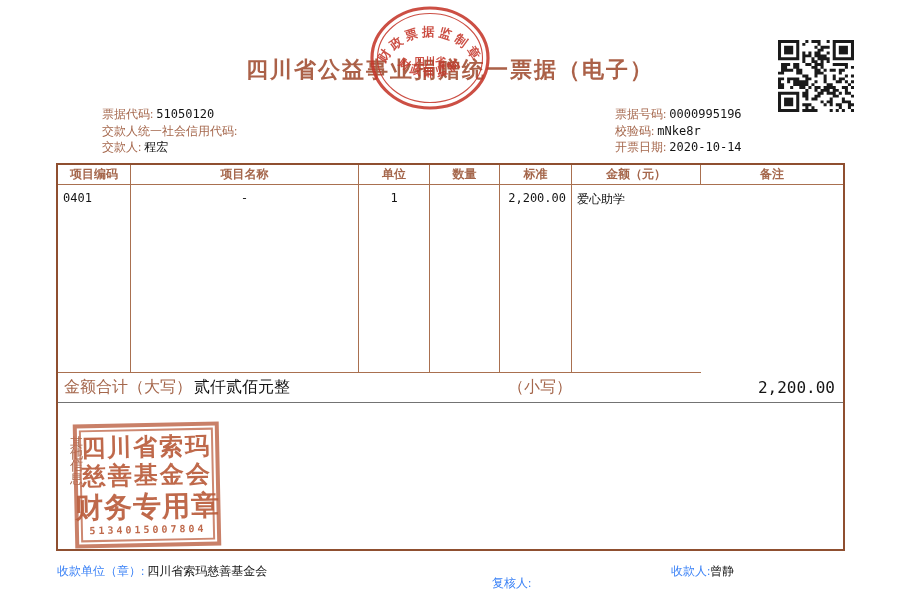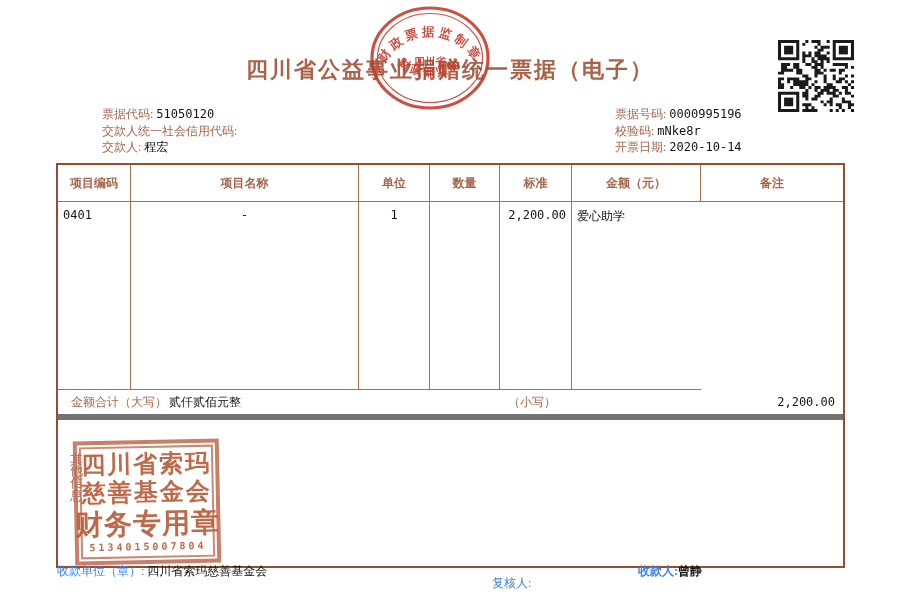--- a/index.html
+++ b/index.html
@@ -17,28 +17,28 @@
   .info{position:absolute;font-size:12px;line-height:16.5px;white-space:nowrap;margin-left:45px;}
   .info-left{left:57px;top:106px;}
   .info-right{left:570px;top:106px;}
   .info .lbl{color:#a5674c;}
   .info .val{color:#141414;}
 
   .bill-table{position:absolute;left:56px;top:163px;width:789px;box-sizing:border-box;
               border:2px solid #8f4f30;display:grid;
               grid-template-columns:73px 228px 71px 70px 72px 129px 142px;}
   .th,.td{box-sizing:border-box;border-right:1px solid #a97050;font-size:12px;overflow:hidden;}
-  .th{height:37px;border-bottom:1px solid #a97050;display:flex;align-items:center;
+  .th{height:20px;border-bottom:1px solid #a97050;display:flex;align-items:center;
       justify-content:center;color:#a5674c;font-weight:bold;}
   .td{height:188px;border-bottom:1px solid #a97050;padding:6px 5px 0 5px;color:#141414;}
   .th:nth-child(7n),.td.last{border-right:none;}
   .td.center{text-align:center;}
   .td.right{text-align:right;padding-right:5px;}
-  .total-row{grid-column:1/-1;height:30px;box-sizing:border-box;border-bottom:6px solid #737373;
-             position:relative;font-size:12px;display:flex;align-items:center;padding-left:7px;}
+  .total-row{grid-column:1/-1;height:30px;box-sizing:border-box;border-bottom:1px solid #737373;
+             position:relative;font-size:16px;display:flex;align-items:center;}
   .total-row .daxie-lbl{margin-left:6px;color:#a5674c;}
   .total-row .daxie-val{color:#141414;margin-left:2px;}
   .total-row .xiaoxie-lbl{position:absolute;left:450px;color:#a5674c;}
   .total-row .xiaoxie-val{position:absolute;right:8px;color:#141414;}
   .other-box{grid-column:1/-1;height:146px;position:relative;}
   .other-label{position:absolute;left:9px;top:22px;writing-mode:vertical-rl;
                text-orientation:upright;letter-spacing:12px;font-size:13px;color:#a5674c;}
 
   .seal{position:absolute;left:16px;top:20px;width:146px;height:124px;box-sizing:border-box;
         border:4px solid rgba(192,106,77,.85);transform:rotate(-1.2deg);
@@ -47,21 +47,21 @@
               display:flex;flex-direction:column;justify-content:space-evenly;
               align-items:center;text-align:center;}
   .seal-line{font-weight:bold;font-size:24px;line-height:25px;letter-spacing:2px;white-space:nowrap;}
   .seal-line3{font-size:28px;line-height:29px;font-weight:900;letter-spacing:1px;}
   .seal-num{font-size:10px;letter-spacing:3px;line-height:11px;font-weight:bold;}
 
   .footer{position:absolute;left:57px;top:563px;width:788px;font-size:12px;white-space:nowrap;}
   .footer .lbl{color:#3b82f6;}
   .footer .val{color:#141414;}
   .footer .reviewer{position:absolute;left:435px;top:12px;}
-  .footer .payee{position:absolute;left:581px;top:0;font-weight:bold;}
+  .footer .payee{position:absolute;left:614px;top:0;}
 </style>
 </head>
 <body>
 
 <div class="page">
 
   <div class="title">四川省公益事业捐赠统一票据（电子）</div>
 
   <svg class="stamp-oval" width="132" height="110" viewBox="0 0 132 110">
     <ellipse cx="66" cy="56" rx="58" ry="50" fill="none" stroke="#c5372b" stroke-width="3.2"></ellipse>

